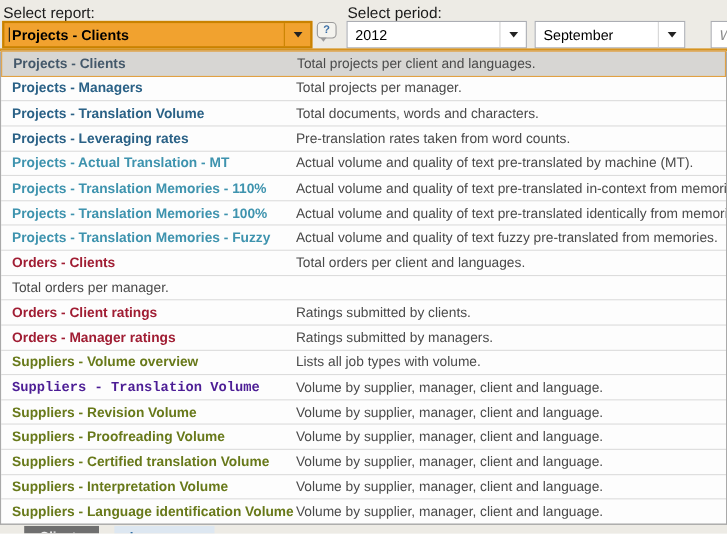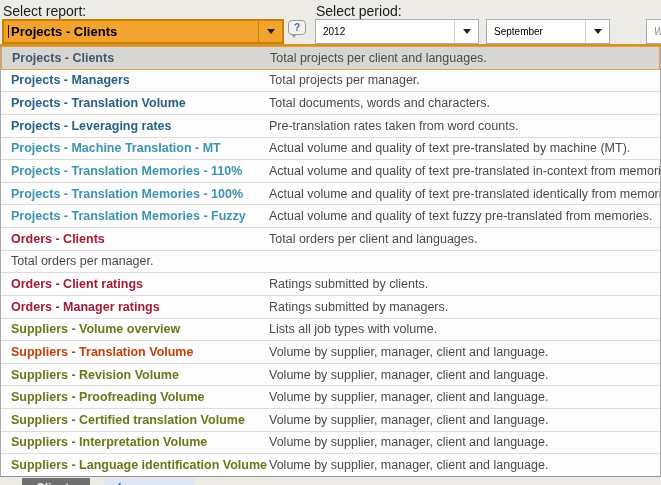--- a/index.html
+++ b/index.html
@@ -30,25 +30,25 @@
   .tri { width: 0; height: 0; border-left: 4px solid transparent; border-right: 4px solid transparent; border-top: 5px solid #222; }
 
   
   #help { position: absolute; left: 288px; top: 20px; width: 18px; height: 15px;
     background: #F4F3EE; border: 1px solid #9A9A9A; border-radius: 4px;
     font-size: 10px; font-weight: bold; color: #3A6EA5; text-align: center; line-height: 13px; }
   #help::after { content: ""; position: absolute; left: 2px; bottom: -4px;
     border-left: 3px solid transparent; border-right: 3px solid transparent; border-top: 4px solid #9A9A9A; }
 
   
-  .white-combo { background: #fff; border: 1px solid #ABADB3; font-size: 10px; justify-content: flex-end; }
+  .white-combo { background: #fff; border: 1px solid #ABADB3; font-size: 13px; justify-content: flex-end; }
   .white-combo .combo-text { padding-left: 7px; flex: 1; white-space: nowrap; overflow: hidden; }
   .white-combo .arrow-zone { border-left: 1px solid #D5D5D5; }
   #year-combo  { left: 315px; width: 164px; }
-  #month-combo { left: 486px; width: 124px; }
+  #month-combo { left: 486px; width: 137px; }
   #week-input  { left: 646px; width: 40px; font-style: italic; color: #8A8A8A; }
 
   
   #orange-rule { position: absolute; left: 0; top: 44px; width: 661px; height: 3px; background: #D69320; }
 
   
   #panel {
     position: absolute; left: 0; top: 47px; width: 661px; height: 430px;
     background: #FDFDFD;
     border-left: 1px solid #A9A9A9; border-right: 1px solid #A9A9A9; border-bottom: 1px solid #8F8F8F;
@@ -116,21 +116,21 @@
     </div>
     <div class="row">
       <span class="row-name" style="color: rgb(42, 97, 134);">Projects - Translation Volume</span>
       <span class="row-desc" style="color: rgb(74, 74, 74);">Total documents, words and characters.</span>
     </div>
     <div class="row">
       <span class="row-name" style="color: rgb(42, 97, 134);">Projects - Leveraging rates</span>
       <span class="row-desc" style="color: rgb(74, 74, 74);">Pre-translation rates taken from word counts.</span>
     </div>
     <div class="row">
-      <span class="row-name" style="color: rgb(62, 147, 174);">Projects - Machine Translation - MT</span>
+      <span class="row-name" style="color: rgb(62, 147, 174);">Projects - Actual Translation - MT</span>
       <span class="row-desc" style="color: rgb(74, 74, 74);">Actual volume and quality of text pre-translated by machine (MT).</span>
     </div>
     <div class="row">
       <span class="row-name" style="color: rgb(62, 147, 174);">Projects - Translation Memories - 110%</span>
       <span class="row-desc" style="color: rgb(74, 74, 74);">Actual volume and quality of text pre-translated in-context from memories.</span>
     </div>
     <div class="row">
       <span class="row-name" style="color: rgb(62, 147, 174);">Projects - Translation Memories - 100%</span>
       <span class="row-desc" style="color: rgb(74, 74, 74);">Actual volume and quality of text pre-translated identically from memories.</span>
     </div>
@@ -151,21 +151,21 @@
     </div>
     <div class="row">
       <span class="row-name" style="color: rgb(160, 29, 51);">Orders - Manager ratings</span>
       <span class="row-desc" style="color: rgb(74, 74, 74);">Ratings submitted by managers.</span>
     </div>
     <div class="row">
       <span class="row-name" style="color: rgb(104, 121, 26);">Suppliers - Volume overview</span>
       <span class="row-desc" style="color: rgb(74, 74, 74);">Lists all job types with volume.</span>
     </div>
     <div class="row">
-      <span class="row-name" style="color: #c2410c;">Suppliers - Translation Volume</span>
+      <span class="row-name" style="color: #4c1d95; font-family: Liberation Mono, monospace;">Suppliers - Translation Volume</span>
       <span class="row-desc" style="color: rgb(74, 74, 74);">Volume by supplier, manager, client and language.</span>
     </div>
     <div class="row">
       <span class="row-name" style="color: rgb(104, 121, 26);">Suppliers - Revision Volume</span>
       <span class="row-desc" style="color: rgb(74, 74, 74);">Volume by supplier, manager, client and language.</span>
     </div>
     <div class="row">
       <span class="row-name" style="color: rgb(104, 121, 26);">Suppliers - Proofreading Volume</span>
       <span class="row-desc" style="color: rgb(74, 74, 74);">Volume by supplier, manager, client and language.</span>
     </div>

